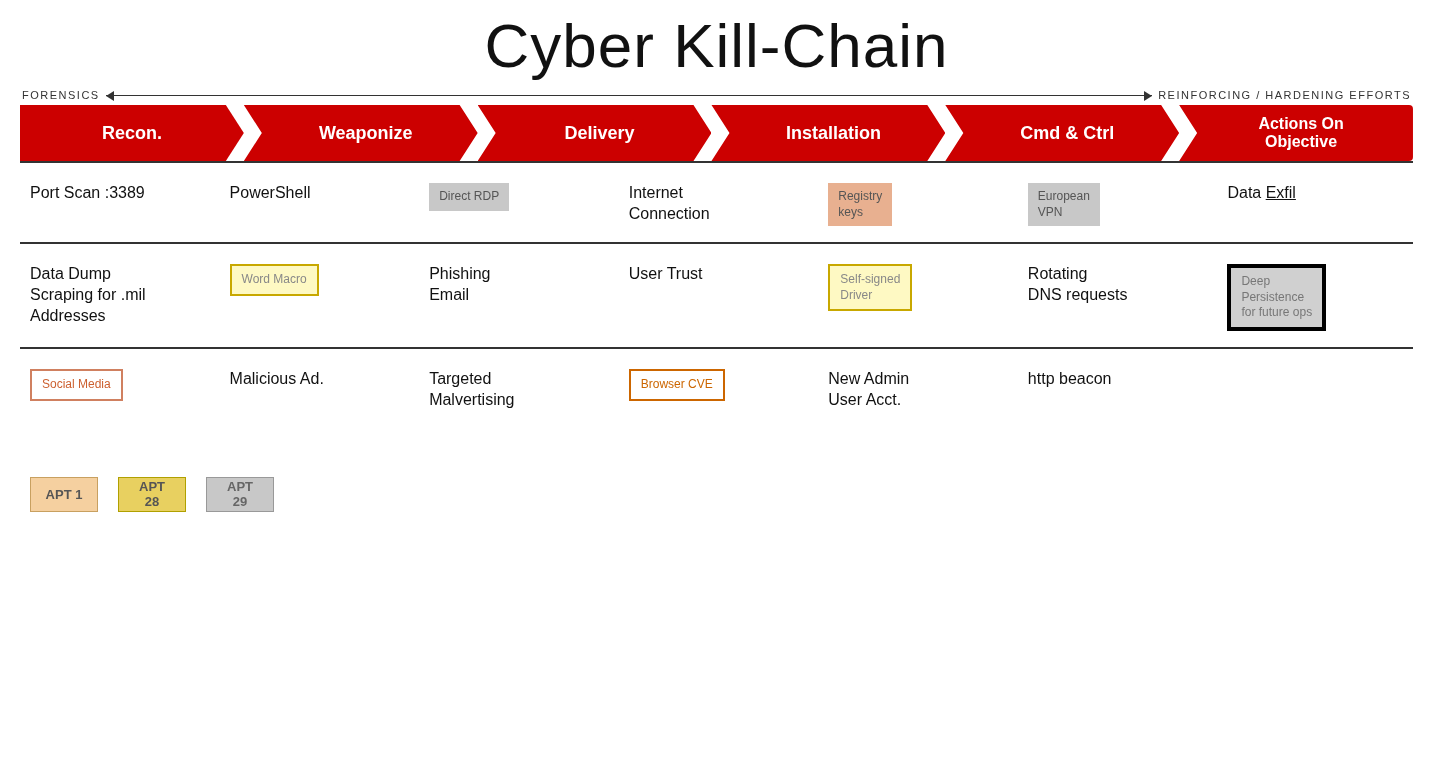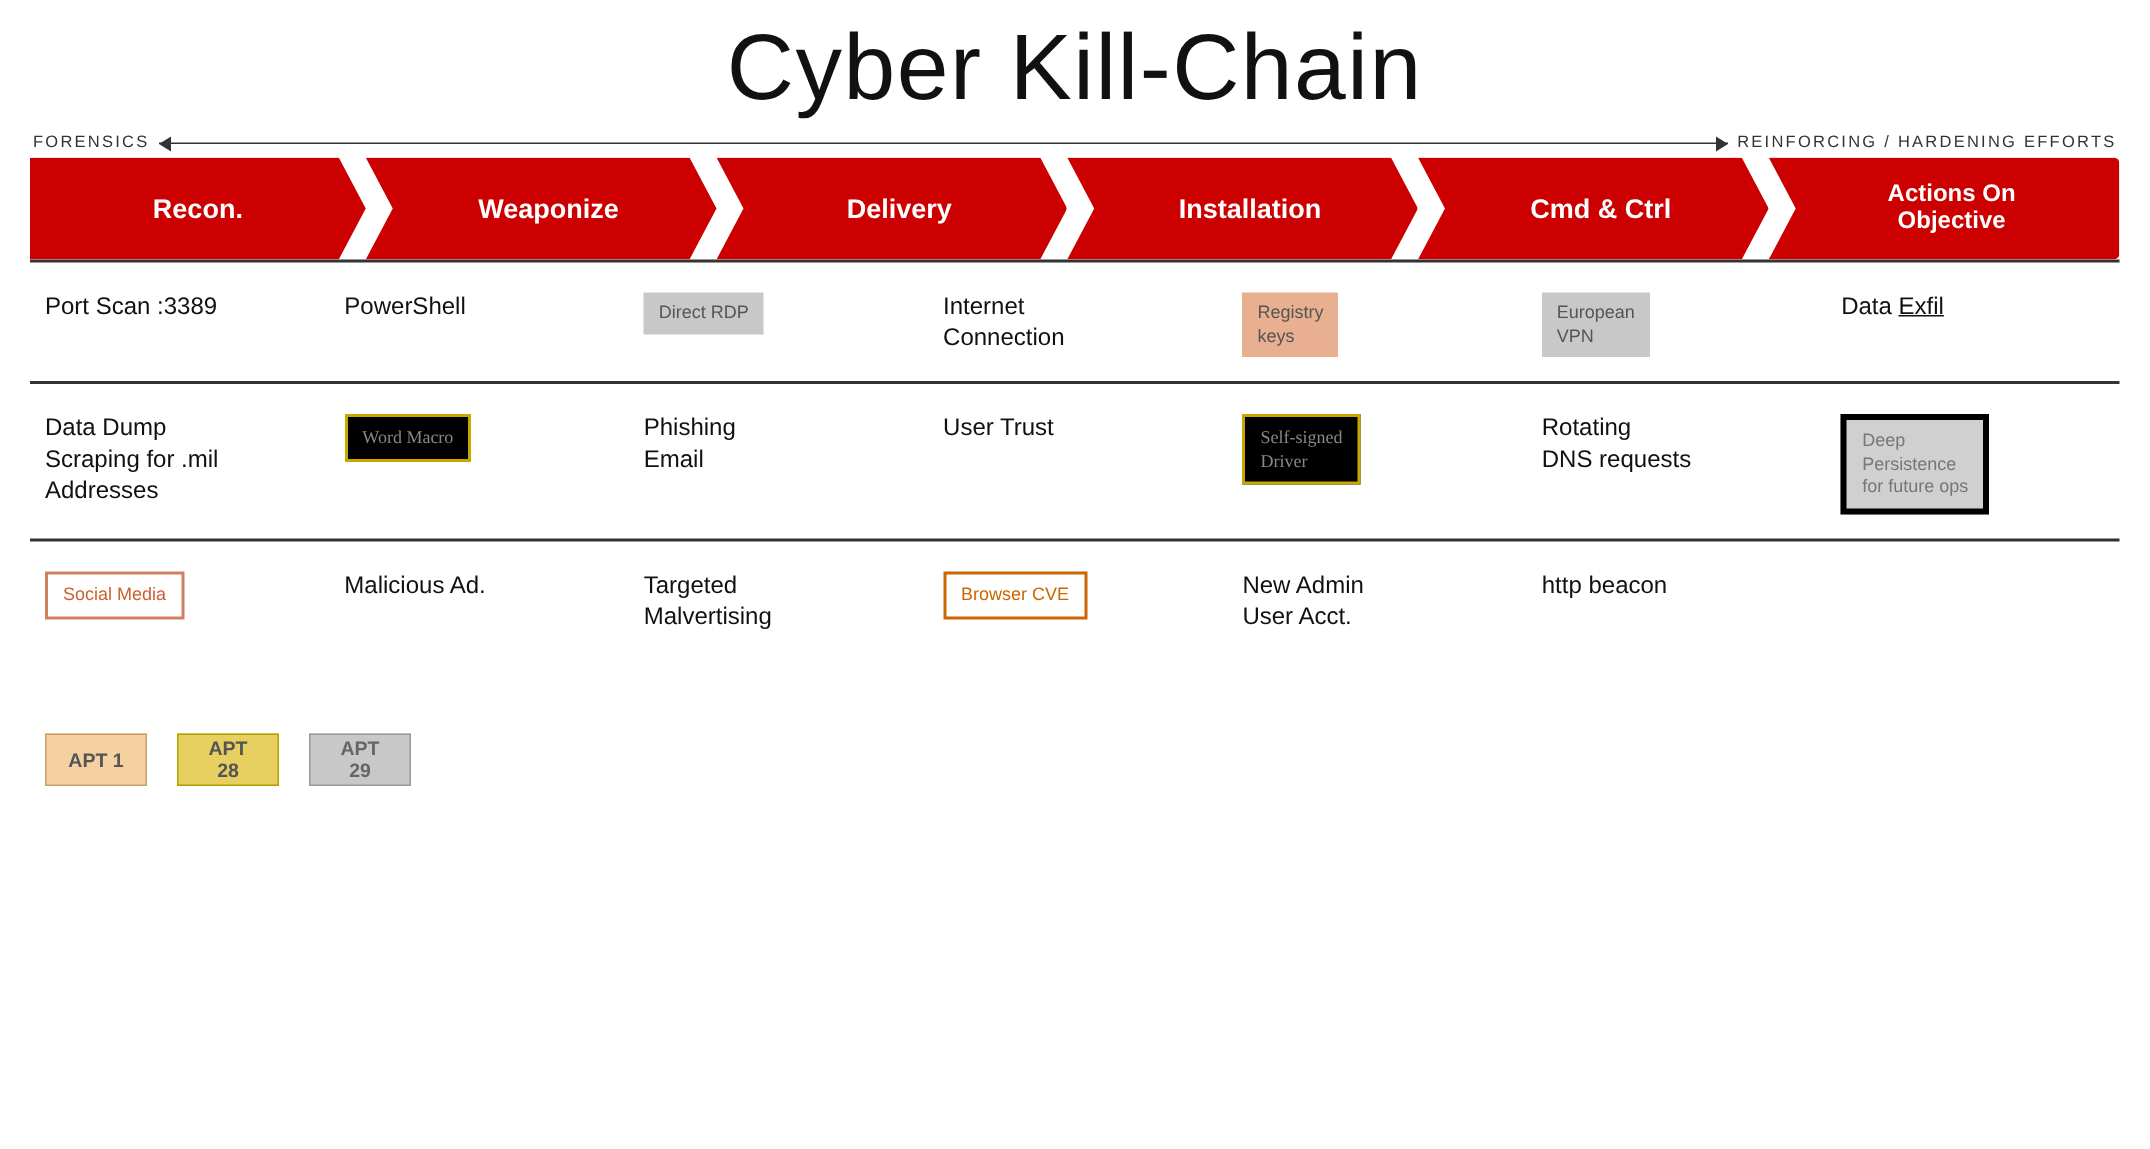--- a/index.html
+++ b/index.html
@@ -56,21 +56,21 @@
       border-top: 5px solid transparent;
       border-bottom: 5px solid transparent;
       border-left: 8px solid #333;
     }
 
     
     .killchain-row {
       display: flex;
       align-items: stretch;
       margin-bottom: 0;
-      height: 68px;
+      height: 56px;
     }
 
     .kc-step {
       display: flex;
       align-items: center;
       justify-content: center;
       background: #cc0000;
       color: white;
       font-size: 18px;
       font-weight: bold;
@@ -118,24 +118,23 @@
     }
     .box-gray {
       background: #c8c8c8;
       color: #555;
     }
     .box-salmon {
       background: #e8b090;
       color: #555;
     }
     .box-yellow {
-      background: #000000;
+      background: #fef9c3;
       border: 2px solid #c8a800;
       color: #888;
-      font-family: Liberation Serif, serif;
     }
     .box-gray-outline {
       background: #d0d0d0;
       border: 4px solid #000000;
       color: #777;
     }
     .box-orange-outline {
       background: #fff;
       border: 2px solid #cc6600;
       color: #cc6600;

